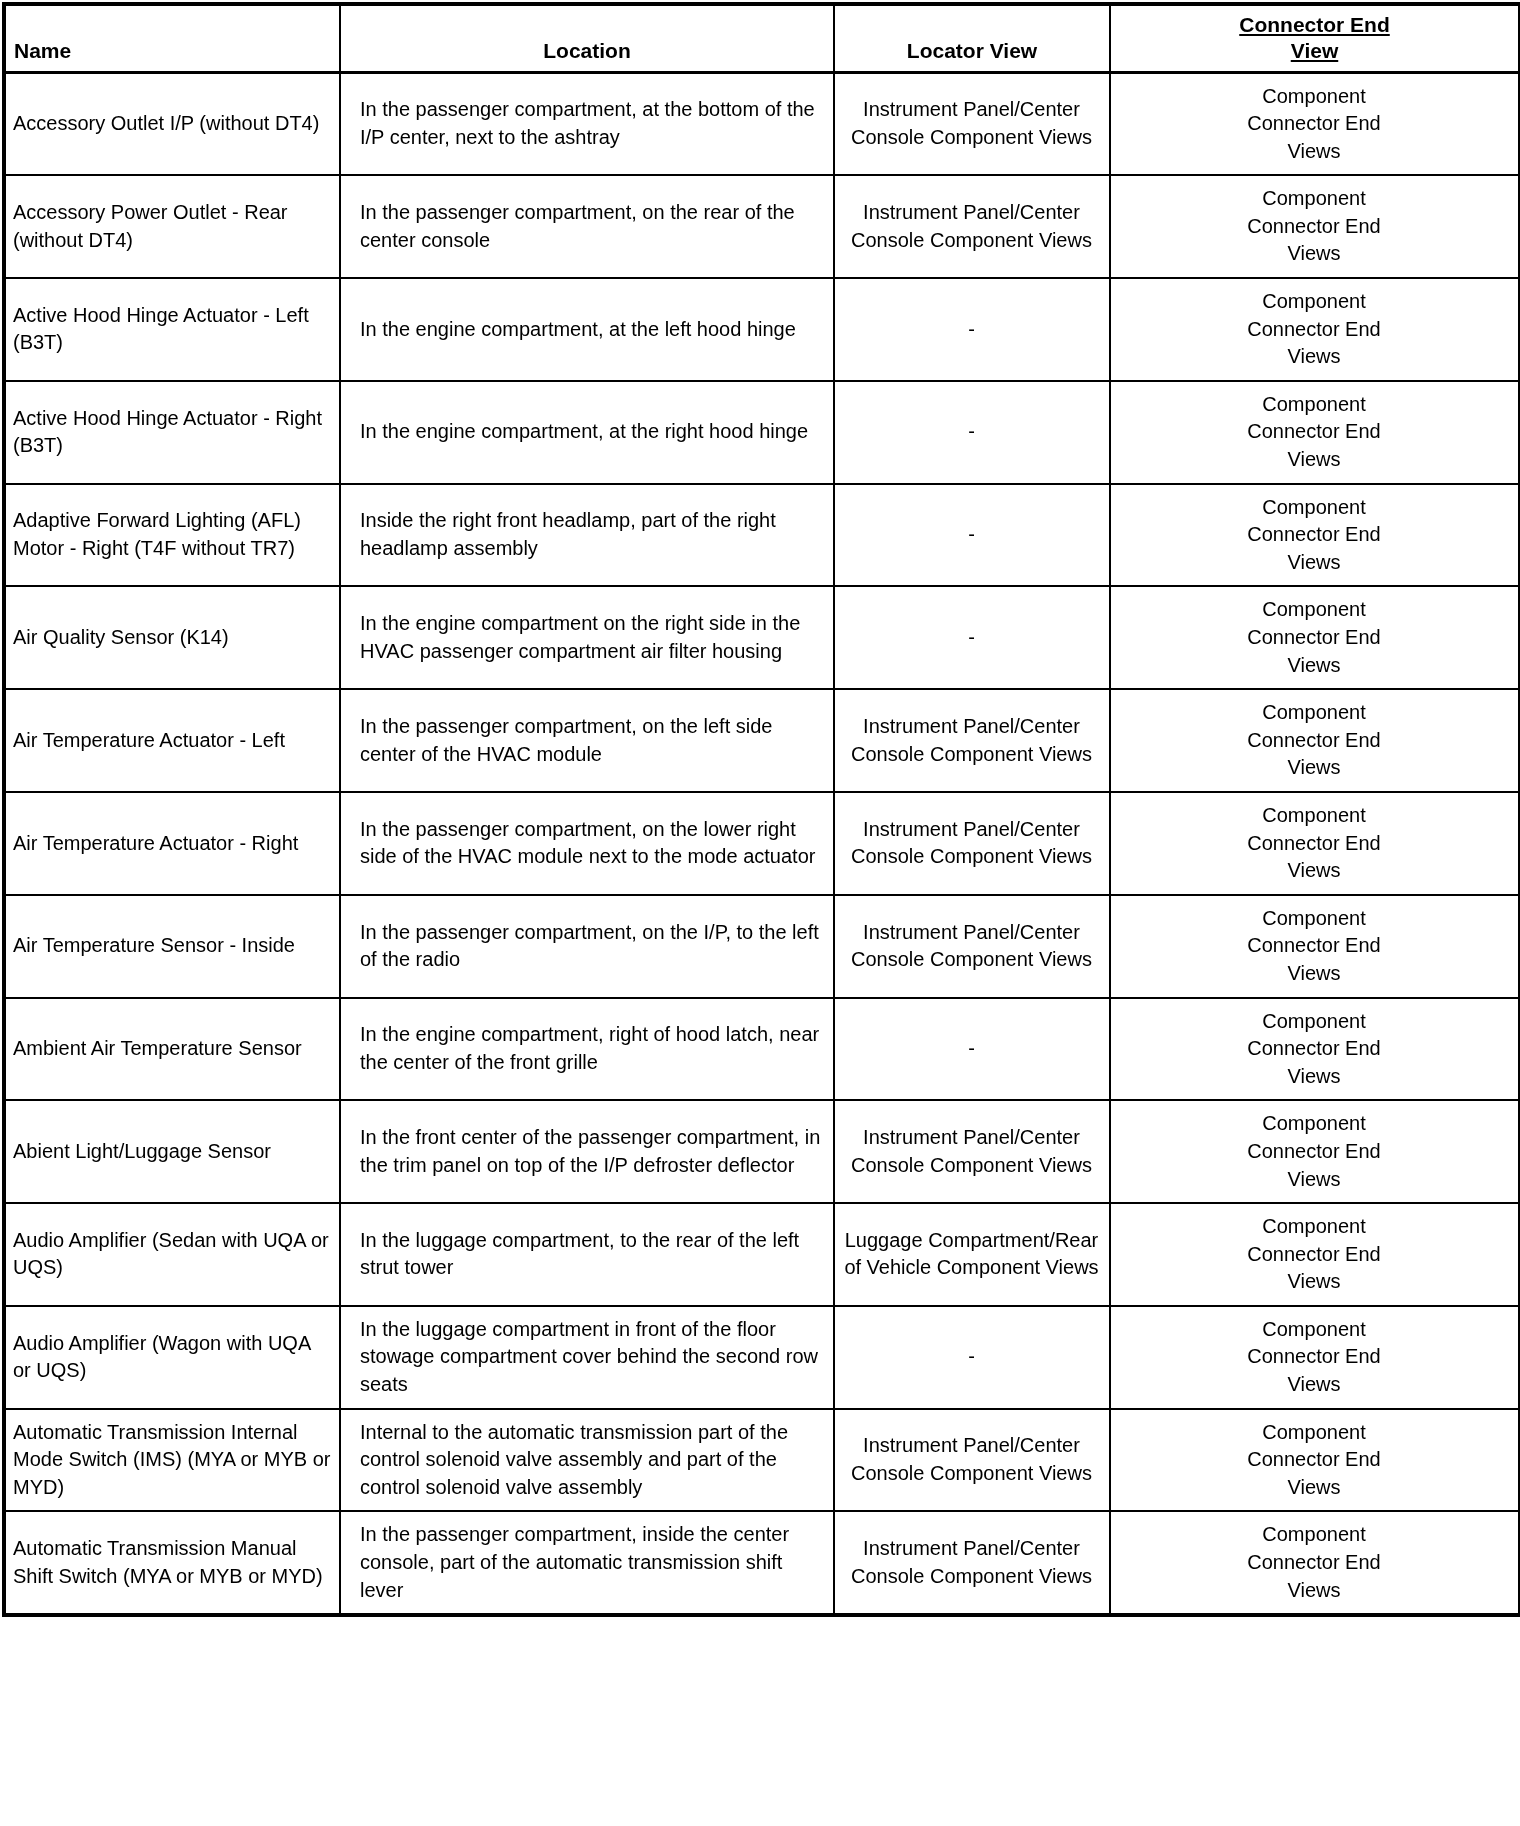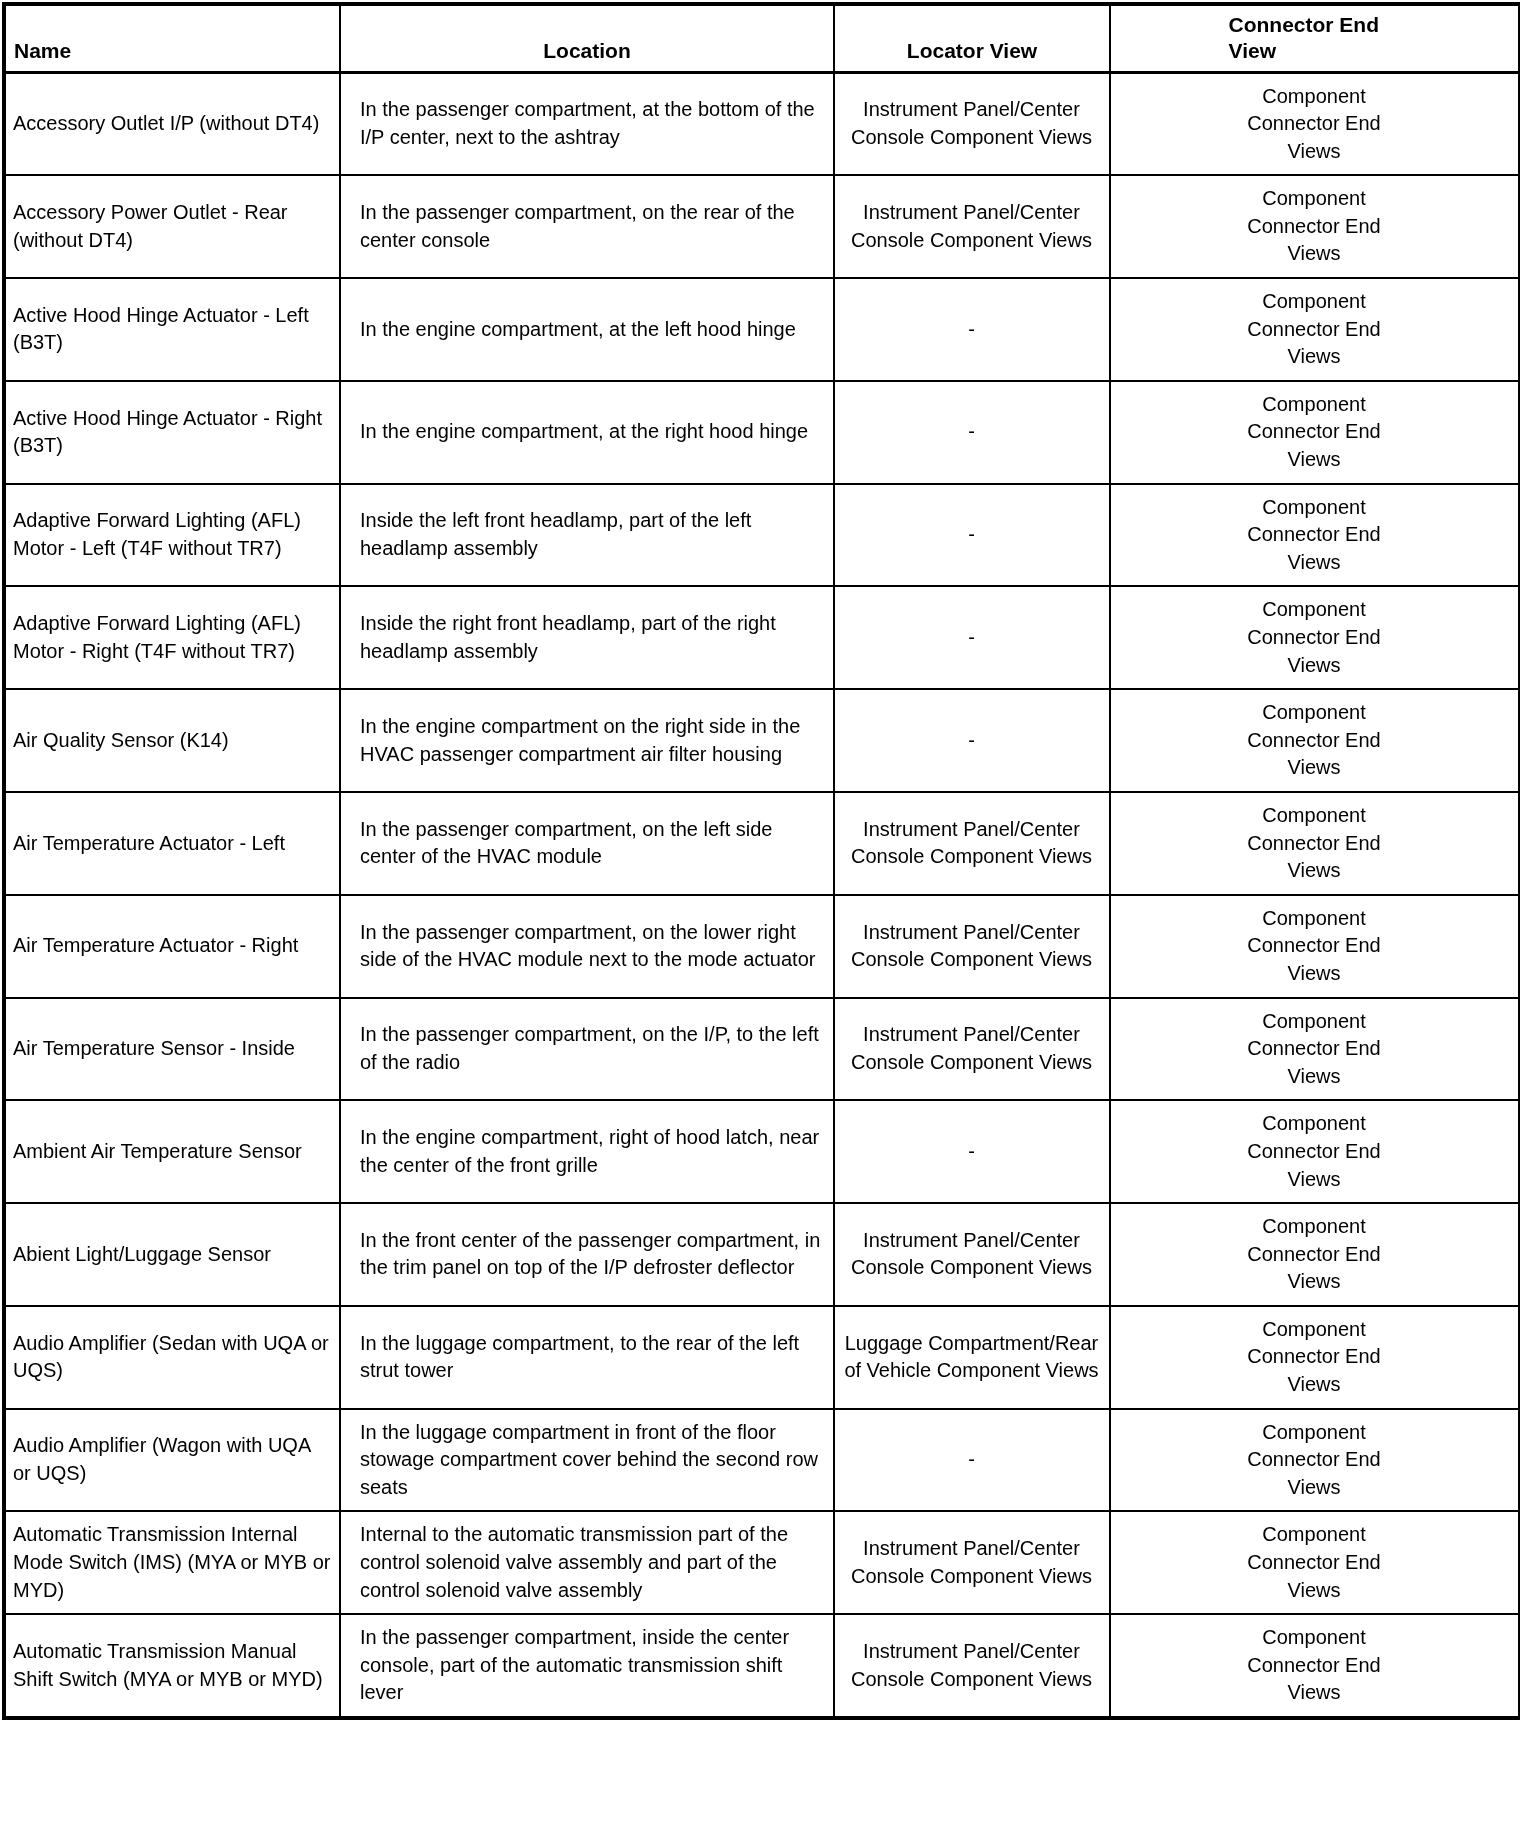--- a/index.html
+++ b/index.html
@@ -65,21 +65,22 @@
     text-align: center;
   }
   .col-connector-text {
     display: inline-block;
     max-width: 186px;
     text-align: center;
   }
   .hdr-connector-text {
     display: inline-block;
     max-width: 172px;
-    text-align: left;
+    text-align: center;
+    text-decoration: underline;
   }
 </style>
 </head>
 <body>
 
 <div class="page">
   <table class="locator-table">
     <colgroup>
       <col class="c-name">
       <col class="c-location">
@@ -109,26 +110,20 @@
         </tr>
         <tr>
           <td class="col-name"><span class="col-name-text">Active Hood Hinge Actuator - Left (B3T)</span></td>
           <td class="col-location"><span class="col-location-text">In the engine compartment, at the left hood hinge</span></td>
           <td class="col-locator"><span class="col-locator-text">-</span></td>
           <td class="col-connector"><span class="col-connector-text">Component Connector End Views</span></td>
         </tr>
         <tr>
           <td class="col-name"><span class="col-name-text">Active Hood Hinge Actuator - Right (B3T)</span></td>
           <td class="col-location"><span class="col-location-text">In the engine compartment, at the right hood hinge</span></td>
-          <td class="col-locator"><span class="col-locator-text">-</span></td>
-          <td class="col-connector"><span class="col-connector-text">Component Connector End Views</span></td>
-        </tr>
-        <tr>
-          <td class="col-name"><span class="col-name-text">Adaptive Forward Lighting (AFL) Motor - Left (T4F without TR7)</span></td>
-          <td class="col-location"><span class="col-location-text">Inside the left front headlamp, part of the left headlamp assembly</span></td>
           <td class="col-locator"><span class="col-locator-text">-</span></td>
           <td class="col-connector"><span class="col-connector-text">Component Connector End Views</span></td>
         </tr>
         <tr>
           <td class="col-name"><span class="col-name-text">Adaptive Forward Lighting (AFL) Motor - Right (T4F without TR7)</span></td>
           <td class="col-location"><span class="col-location-text">Inside the right front headlamp, part of the right headlamp assembly</span></td>
           <td class="col-locator"><span class="col-locator-text">-</span></td>
           <td class="col-connector"><span class="col-connector-text">Component Connector End Views</span></td>
         </tr>
         <tr>

